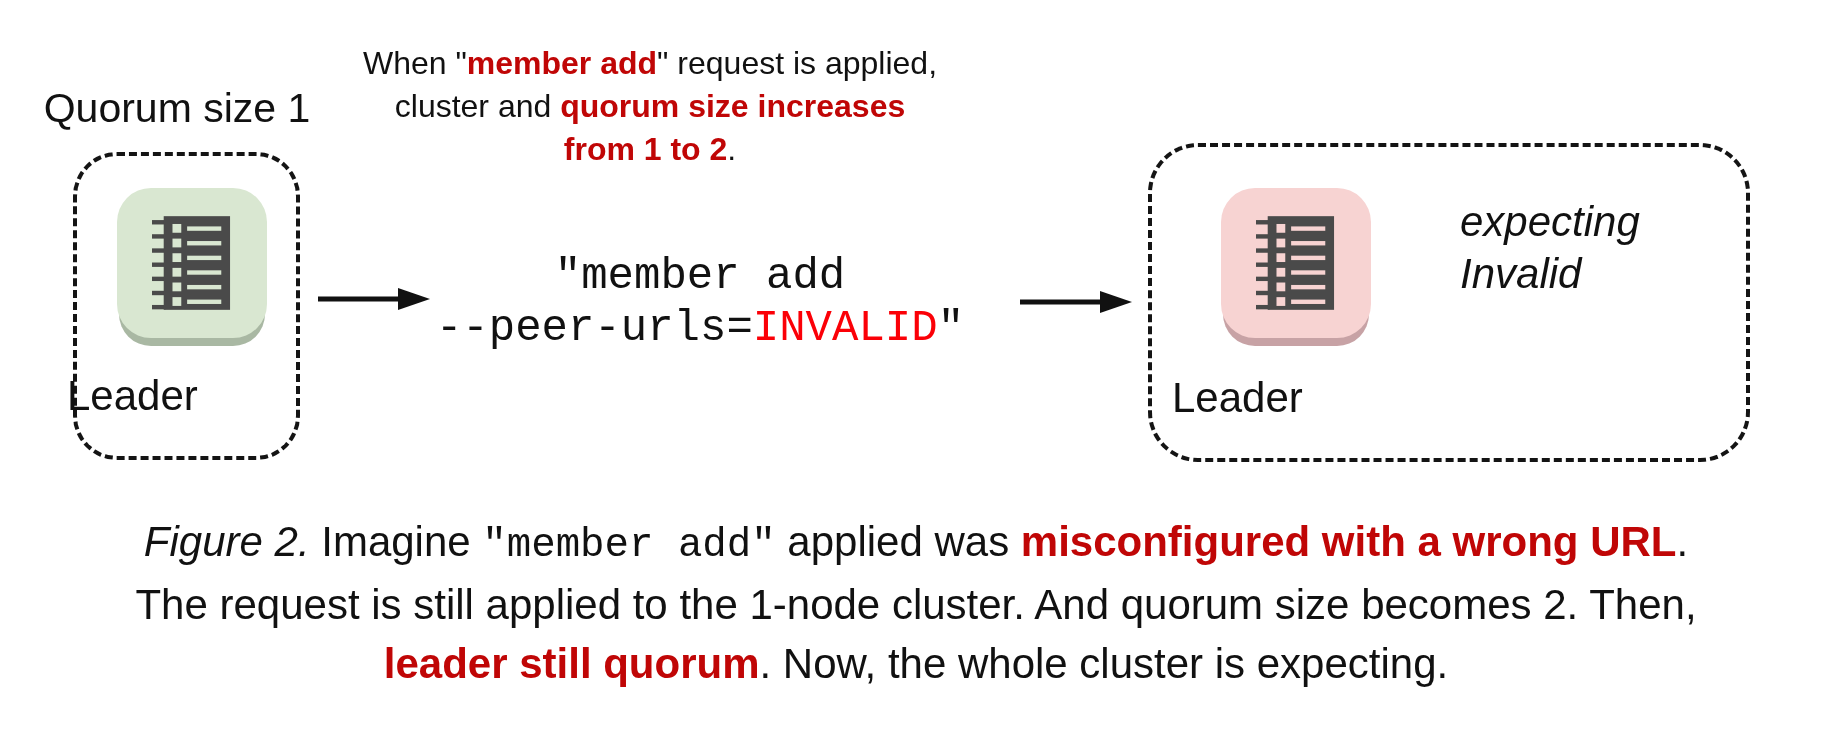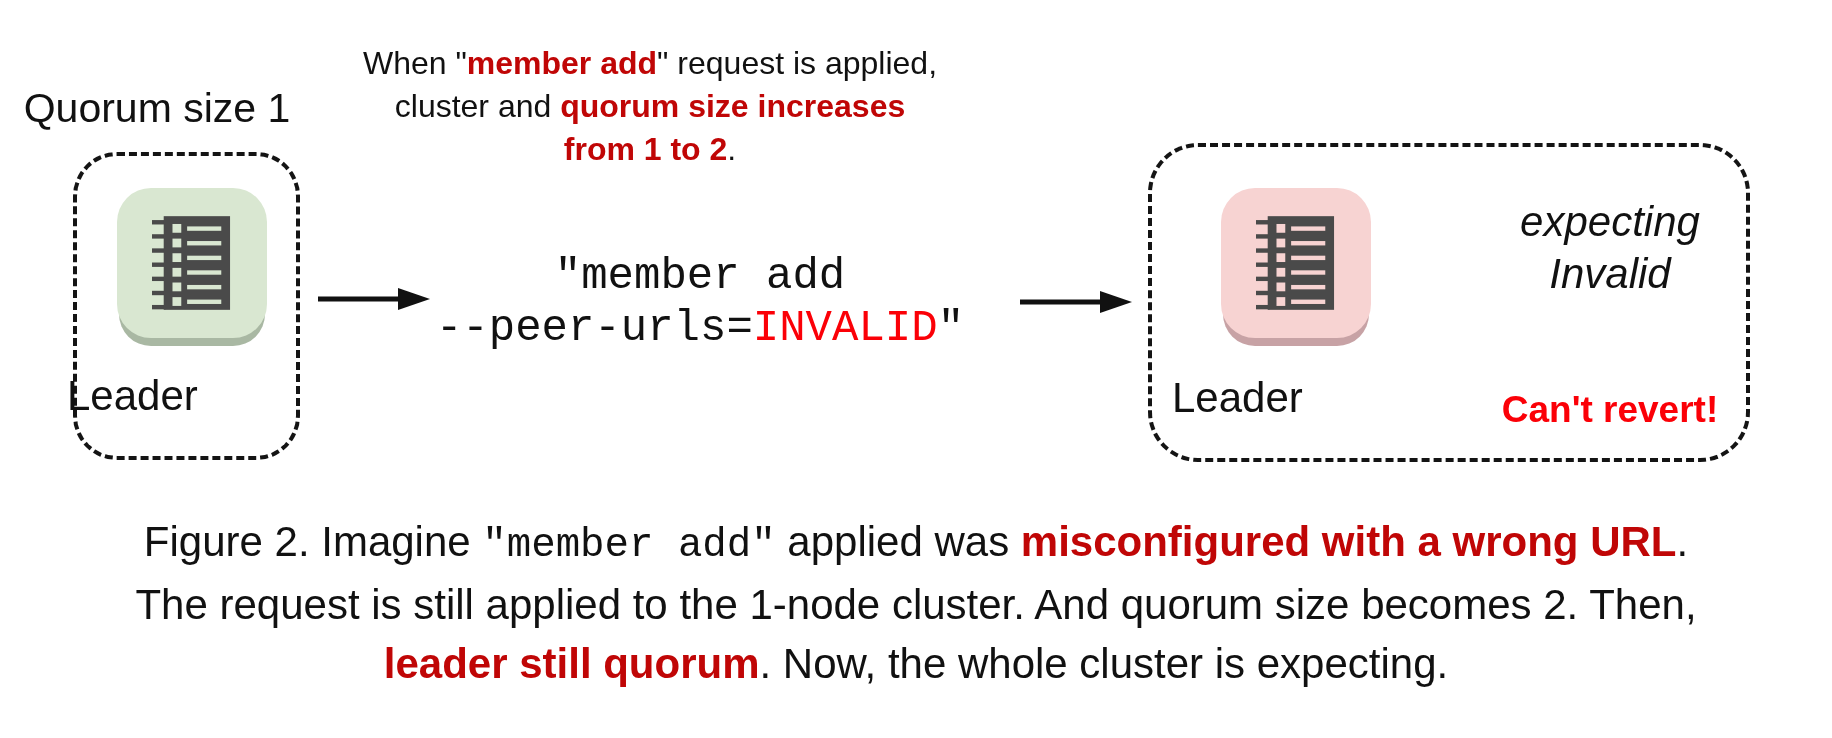--- a/index.html
+++ b/index.html
@@ -30,42 +30,42 @@
   .node.green svg .detail{fill:var(--green-node-bg);}
   .node.pink svg .detail{fill:var(--pink-node-bg);}
 
   .node-label{position:absolute;font-size:42px;}
 
   .note{position:absolute;left:330px;top:42px;width:640px;text-align:center;
         font-size:32px;line-height:43px;white-space:pre-line;}
   .command{position:absolute;left:390px;top:250px;width:620px;text-align:center;
         font-family:"Liberation Mono",monospace;font-size:44px;line-height:52px;white-space:pre-line;}
 
-  .expectation{position:absolute;left:1460px;top:196px;width:300px;text-align:center;
+  .expectation{position:absolute;left:1460px;top:196px;width:300px;text-align:left;
         font-style:italic;font-size:42px;line-height:52px;}
   .warning{position:absolute;left:1455px;top:389px;width:310px;text-align:center;
         font-size:37px;font-weight:bold;color:var(--bright-red);}
 
   .caption{position:absolute;left:0;top:512px;width:1832px;text-align:center;
         font-size:42px;line-height:59px;white-space:pre-line;}
 
   .arrow{position:absolute;}
 
   
   .red-bold{color:var(--red);font-weight:bold;margin-top:10px;}
   .bright-red{color:var(--bright-red);}
-  .italic{}
+  .italic{font-style:italic;}
   .mono{font-family:"Liberation Mono",monospace;font-size:0.97em;}
 </style>
 </head>
 <body>
 
 <div class="canvas">
 
-  <div class="cluster-title" style="left:22px;top:85px;width:270px;">Quorum size 1</div>
+  <div class="cluster-title" style="left:42px;top:85px;width:270px;">Quorum size 1</div>
 
   <div class="dashed-box left"></div>
 
   <div class="node green" style="left:117px;top:188px;">
     <span>
       <svg viewBox="0 0 82 100" width="80" height="98" aria-hidden="true">
         <rect class="solid" x="0" y="6" width="14" height="4.5"></rect>
         <rect class="solid" x="0" y="20.5" width="14" height="4.5"></rect>
         <rect class="solid" x="0" y="35" width="14" height="4.5"></rect>
         <rect class="solid" x="0" y="49.5" width="14" height="4.5"></rect>
@@ -138,19 +138,18 @@
     </span>
   </div>
 
   <div class="node-label" style="left:1172px;top:374px;width:250px;">Leader</div>
 
   <div class="expectation">
     <div>expecting</div>
     <div>Invalid</div>
   </div>
 
-  <div class="warning">Can't revert!</div>
 
   <div class="caption"><span class="italic">Figure 2.</span><span> Imagine </span><span class="mono">"member add"</span><span> applied was </span><span class="red-bold">misconfigured with a wrong URL</span><span>.
 The request is still applied to the 1-node cluster. And quorum size becomes 2. Then,
 </span><span class="red-bold">leader still quorum</span><span>. Now, the whole cluster is expecting.</span></div>
 
 </div>
 
 </body></html>

